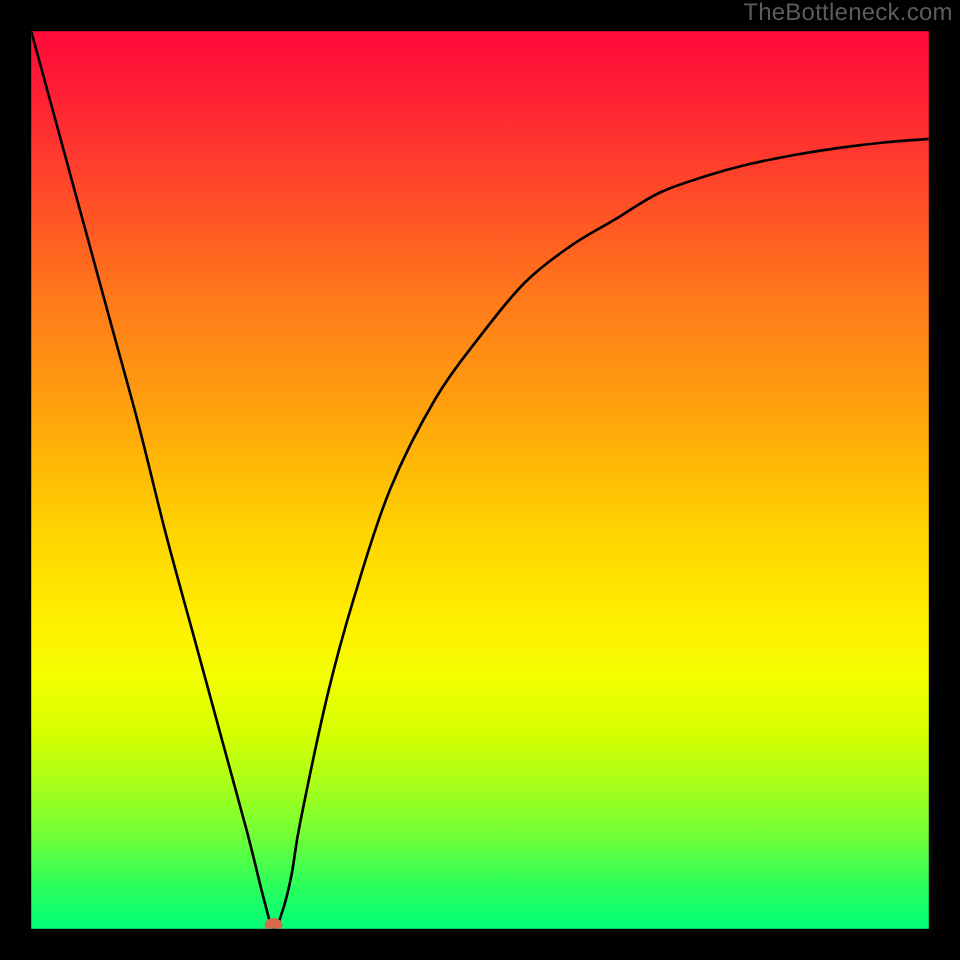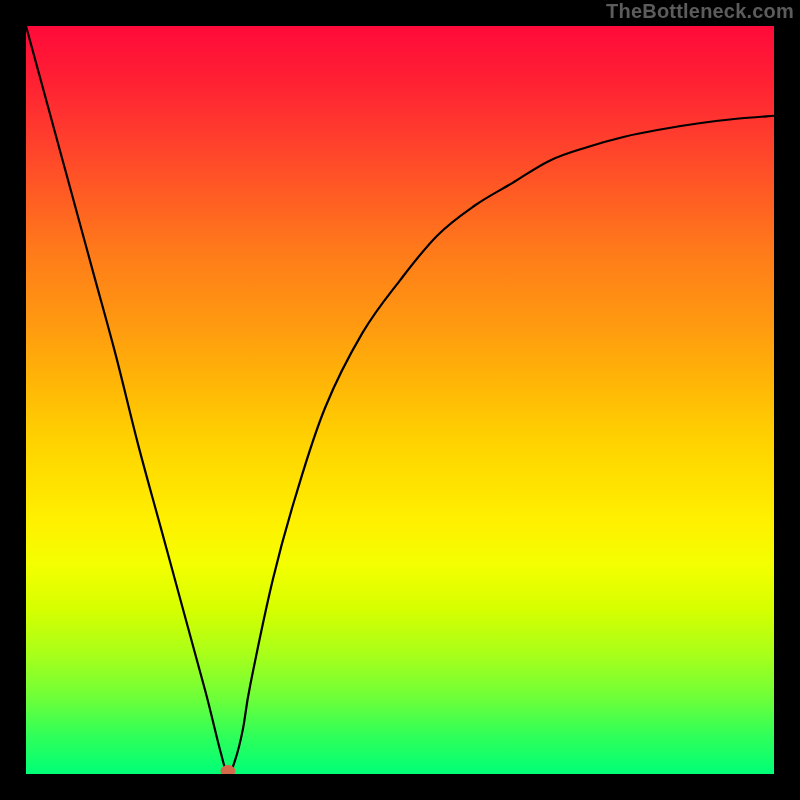--- a/index.html
+++ b/index.html
@@ -47,21 +47,21 @@
       #2eff5a 95%,
       #00ff78 100%
     );
   }
 
   .watermark {
     position: absolute;
     top: 0px;
     right: 6px;
     font-size: 20px;
-    font-weight: 700;
+    font-weight: 400;
     color: #5c5c5c;
     letter-spacing: 0.2px;
     user-select: none;
   }
 
   svg.curve-layer {
     position: absolute;
     inset: 0;
     width: 100%;
     height: 100%;

